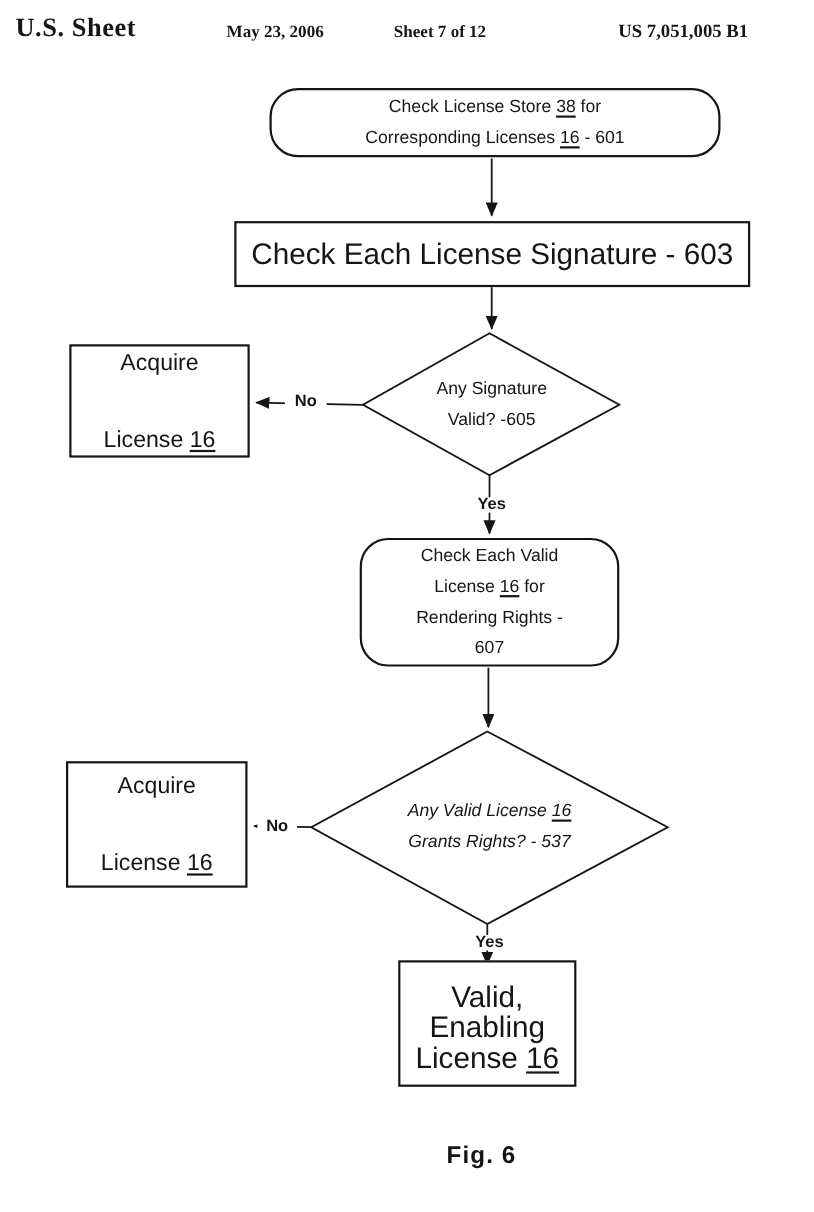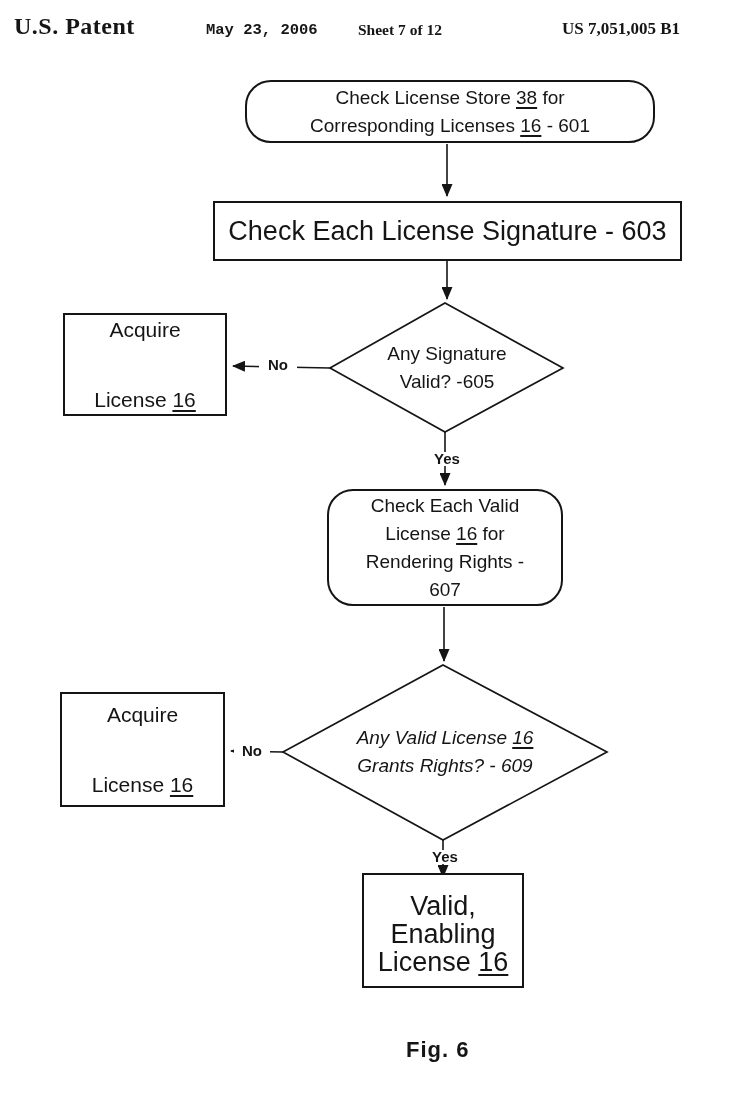--- a/index.html
+++ b/index.html
@@ -21,41 +21,41 @@
     position:absolute; box-sizing:border-box;
     border:2.5px solid var(--ink); background:var(--paper);
     display:flex; flex-direction:column; justify-content:center; align-items:center;
     text-align:center;
   }
   
   .dtext {
     position:absolute; display:flex; flex-direction:column;
     justify-content:center; align-items:center; text-align:center;
   }
-  .fs-19 { font-size:19px; line-height:28px;border-radius:26px; }
+  .fs-19 { font-size:16px; line-height:28px;border-radius:26px; }
   .fs-20 { font-size:27px;   line-height:28px; }
   .fs-21 { font-size:21px;   line-height:30px;gap:40px; }
   .u { text-decoration:underline; text-underline-offset:3px; text-decoration-thickness:2px; }
   .lbl {
     position:absolute; font-size:15px; font-weight:600;
     background:var(--paper); text-align:center; line-height:14px; padding:0 2px;
     white-space:nowrap;
   }
   .caption {
     position:absolute; font-weight:800; font-size:22px; letter-spacing:1px;
     white-space:nowrap;
   }
 </style>
 </head>
 <body>
 
 <div id="page">
 
-  <div class="hdr hdr-big" style="left:14px;  top:13px;">U.S. Patent</div>
-  <div class="hdr hdr-small" style="left:206px; top:21px;font-family:Liberation Mono, monospace;">May 23, 2006</div>
+  <div class="hdr hdr-big" style="left:14px;  top:13px;">U.S. Sheet</div>
+  <div class="hdr hdr-small" style="left:206px; top:21px;">May 23, 2006</div>
   <div class="hdr hdr-small" style="left:358px; top:21px;">Sheet 7 of 12</div>
   <div class="hdr hdr-num" style="left:562px; top:19px;">US 7,051,005 B1</div>
 
   <svg id="wires" viewBox="0 0 740 1102" xmlns="http://www.w3.org/2000/svg">
     <defs>
       <marker id="ah" markerUnits="userSpaceOnUse" markerWidth="13" markerHeight="11" refX="12" refY="5.5" orient="auto">
         <path d="M0,0 L13,5.5 L0,11 Z" fill="#151515"></path>
       </marker>
     </defs>
     <g stroke="#151515" stroke-width="1.6" fill="none">
@@ -102,21 +102,21 @@
       <div class="tline"><span>License </span><span class="u">16</span></div>
     </div>
 
   <div class="dtext fs-19" style="left:347px; top:330px; width:200px; height:76px;">
       <div class="tline"><span>Any Signature</span></div>
       <div class="tline"><span>Valid? -605</span></div>
     </div>
 
   <div class="dtext fs-19" style="left:303px; top:714px; width:284px; height:76px;font-style:italic;">
       <div class="tline"><span>Any Valid License </span><span class="u">16</span></div>
-      <div class="tline"><span>Grants Rights? - 609</span></div>
+      <div class="tline"><span>Grants Rights? - 537</span></div>
     </div>
 
   <div class="lbl" style="left:259px; top:358px; width:34px;">No</div>
   <div class="lbl" style="left:427px; top:452px; width:36px;">Yes</div>
   <div class="lbl" style="left:234px; top:744px; width:32px;">No</div>
   <div class="lbl" style="left:425px; top:850px; width:36px;">Yes</div>
 
   <div class="caption" style="left:406px; top:1037px;">Fig. 6</div>
 
 </div>

